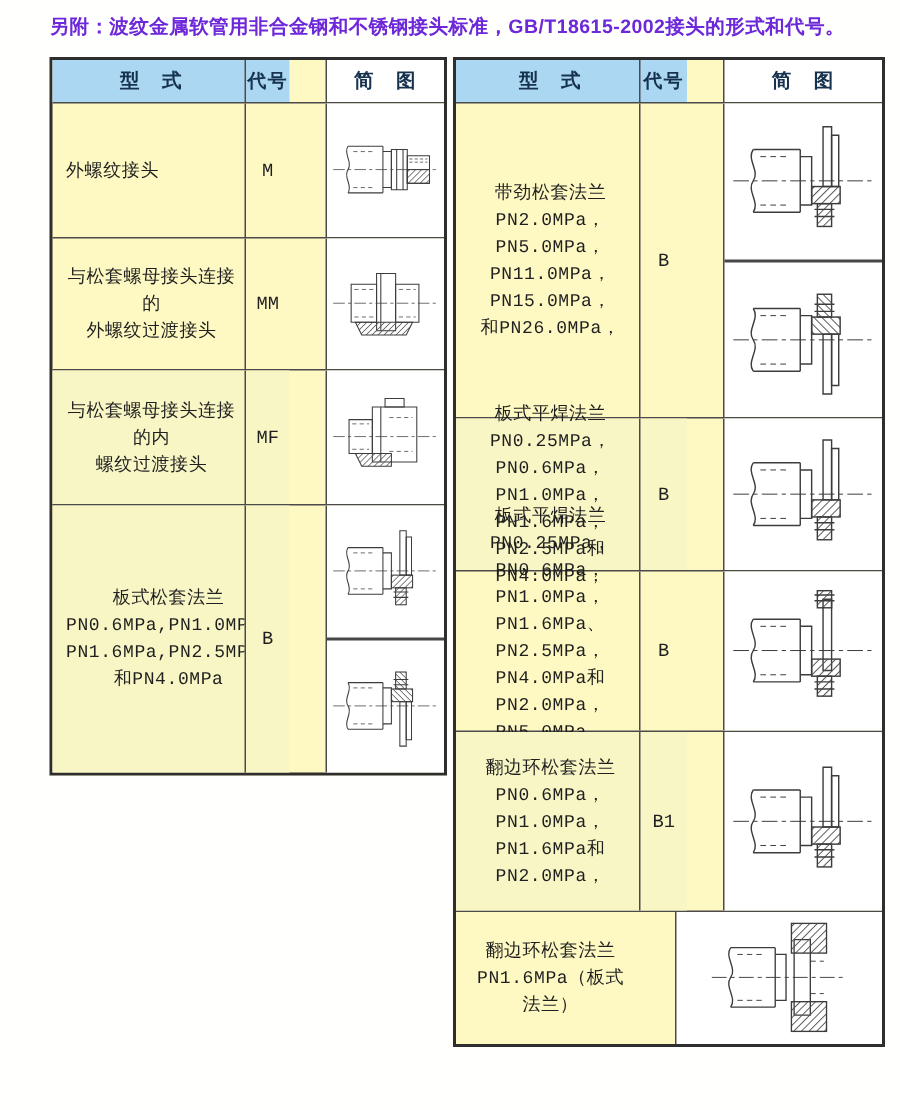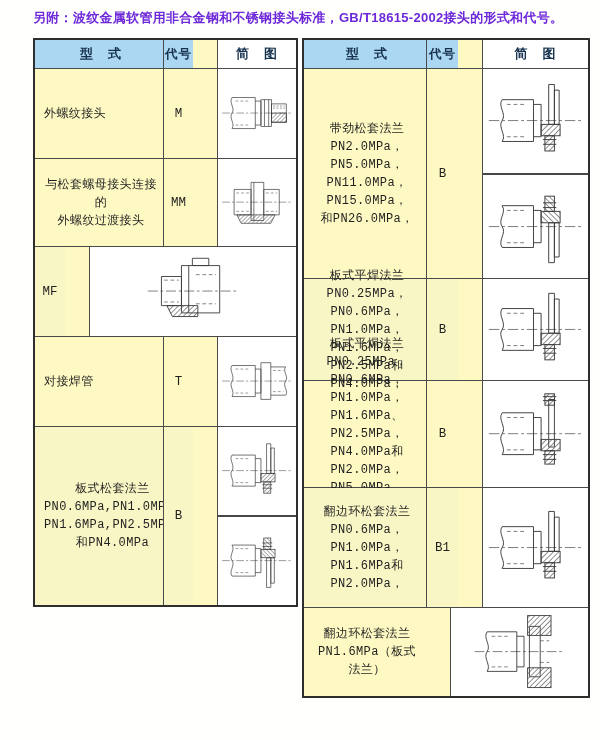--- a/index.html
+++ b/index.html
@@ -172,39 +172,32 @@
         </div>
       <div class="td code">MM</div>
       <div class="td sk">
           <svg class="diag" viewBox="0 0 105 88">
             <use href="#d-mm"></use>
           </svg>
         </div>
     </div>
 
     <div class="tr" style="height:90px">
+      <div class="td type yl">
+          <div class="txt">与松套螺母接头连接的内
+螺纹过渡接头</div>
+        </div>
       <div class="td code yl">MF</div>
       <div class="td sk">
           <svg class="diag" viewBox="0 0 105 88">
             <use href="#d-mf"></use>
           </svg>
         </div>
     </div>
 
-    <div class="tr" style="height:90px">
-      <div class="td type">
-          <div class="txt">对接焊管</div>
-        </div>
-      <div class="td code">T</div>
-      <div class="td sk">
-          <svg class="diag" viewBox="0 0 105 88">
-            <use href="#d-t"></use>
-          </svg>
-        </div>
-    </div>
 
     <div class="tr" style="height:178px">
       <div class="td type yl">
           <div class="txt">板式松套法兰
 PN0.6MPa,PN1.0MPa,
 PN1.6MPa,PN2.5MPa,
 和PN4.0MPa</div>
         </div>
       <div class="td code yl">B</div>
       <div class="td sk stack">

